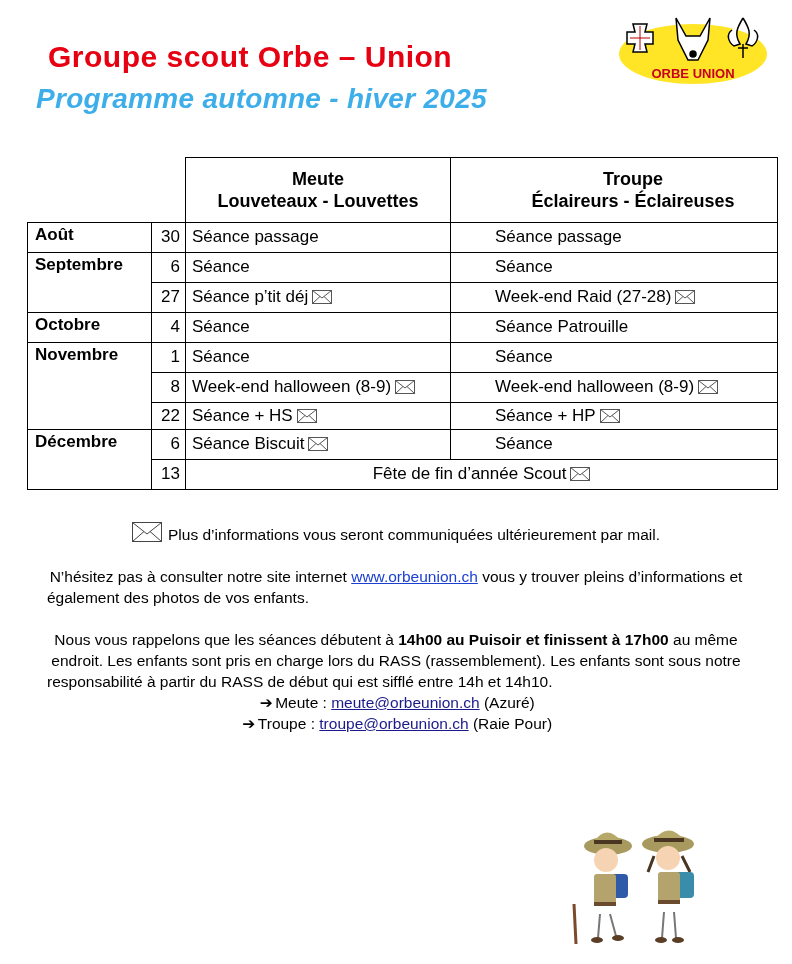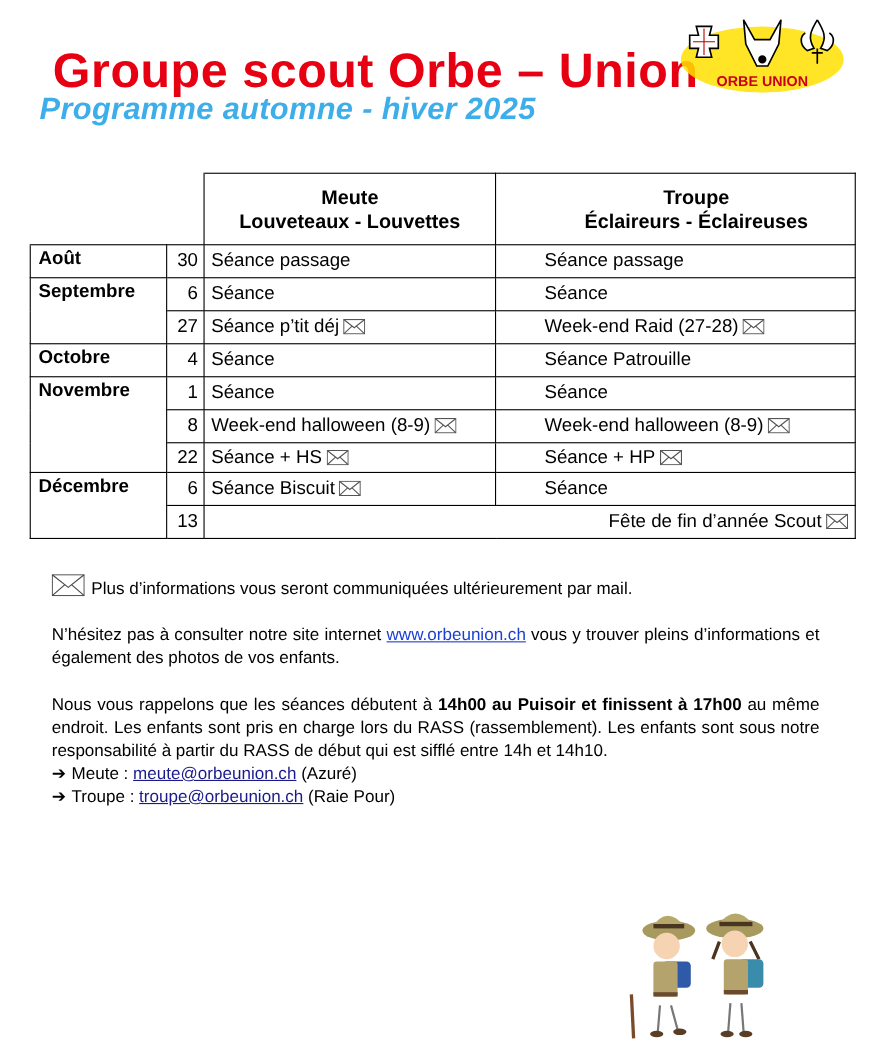--- a/index.html
+++ b/index.html
@@ -1,34 +1,34 @@
 <!DOCTYPE html>
 <html><head>
 <meta charset="utf-8">
 <style>
   html, body { margin:0; padding:0; background:#ffffff; }
   body { width:792px; height:964px; position:relative; overflow:hidden; font-family:"Liberation Sans", sans-serif; color:#000; }
-  .title1 { position:absolute; left:48px; top:40px; font-family:"Liberation Sans", sans-serif; font-weight:bold; font-size:44px; color:#e60012; letter-spacing:0.5px; white-space:nowrap; }
+  .title1 { position:absolute; left:48px; top:40px; font-family:"Liberation Sans", sans-serif; font-weight:bold; font-size:30px; color:#e60012; letter-spacing:0.5px; white-space:nowrap; }
   .title2 { position:absolute; left:36px; top:83px; font-family:"Liberation Sans", sans-serif; font-weight:bold; font-size:28px; color:#3daee9; letter-spacing:0.3px; white-space:nowrap;font-style:italic; }
   .logo { position:absolute; left:618px; top:14px; width:150px; height:74px; }
 
   table.prog { position:absolute; left:27px; top:157px; border-collapse:collapse; font-size:17px; }
   table.prog td { border:1px solid #000; padding:0 6px; height:29px; vertical-align:top; line-height:28px; }
   table.prog td.blank { border:none; border-right:1px solid #000; border-bottom:1px solid #000; }
   table.prog td.head { text-align:center; font-weight:bold; font-size:18px; line-height:22px; vertical-align:middle; height:64px; }
   table.prog td.month { font-weight:bold; width:110px; padding-left:7px; line-height:24px; }
   table.prog td.day { text-align:right; width:22px; padding:0 5px 0 6px; }
   table.prog td.meute { width:252px; }
   table.prog td.troupe { width:276px;padding-left:44px; }
-  table.prog td.span { text-align:right; }
+  table.prog td.span { text-align:center; }
   table.prog tr.short td { height:26px; line-height:26px; }
   .mail { display:inline-block; vertical-align:-2px; margin-left:4px; }
 
   .notes { position:absolute; left:47px; top:522px; width:698px; font-size:15.5px; line-height:21px; }
-  .notes p { margin:0; }
+  .notes p { margin:0;text-align:center; }
   .just { text-align:justify; text-align-last:left; }
   .link { color:#1a3fd1; text-decoration:underline; }
   .link2 { color:#1a1a8c; text-decoration:underline; }
   .ul { text-decoration:underline; }
   .arrow { display:inline-block; width:18px; }
   .kids { position:absolute; left:568px; top:826px; width:150px; height:120px; }
 </style>
 </head>
 <body>
 

